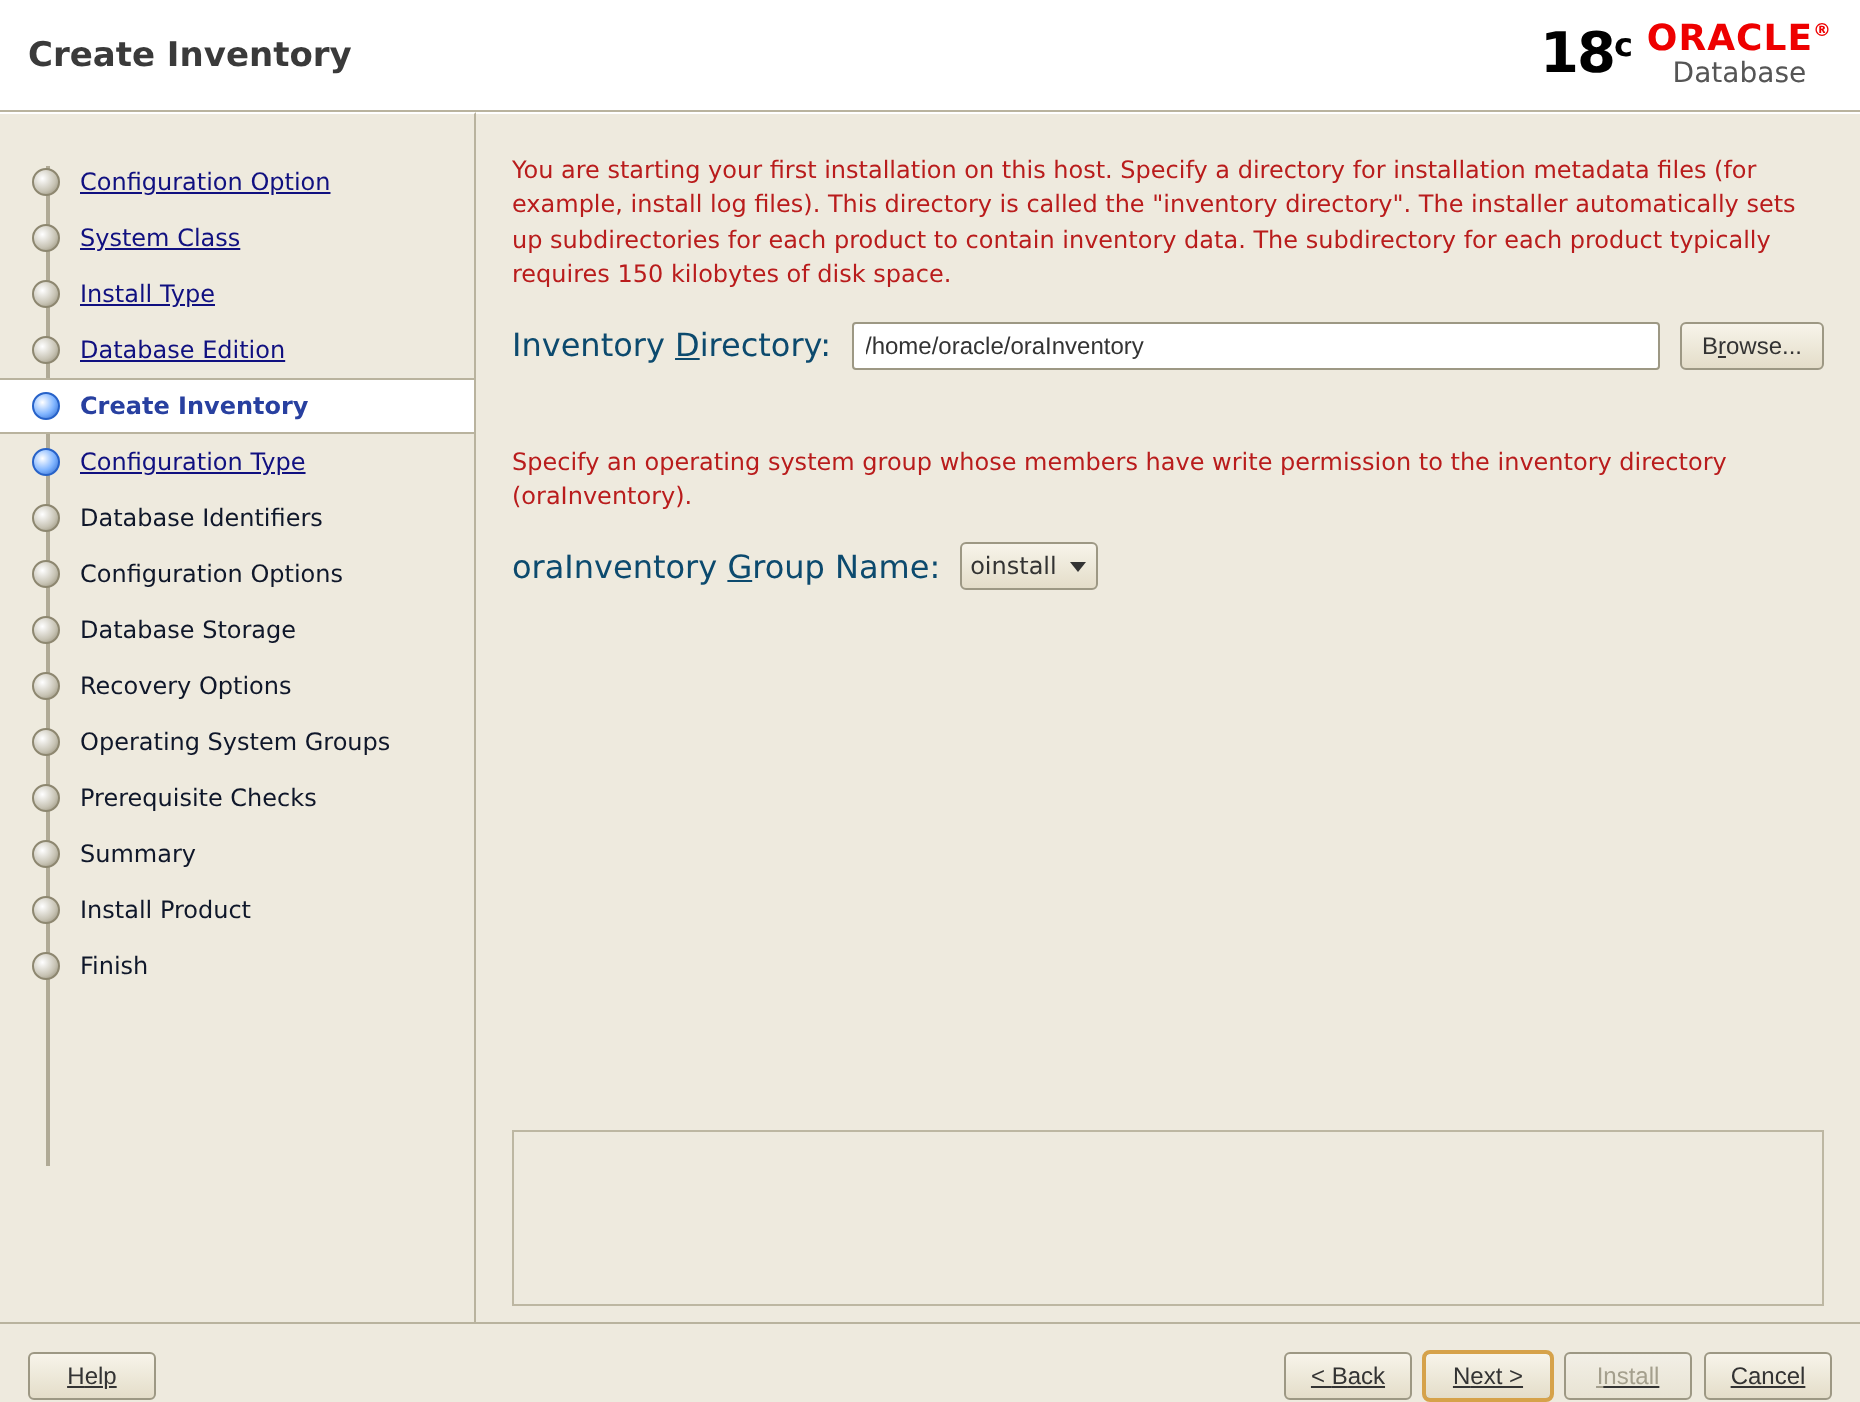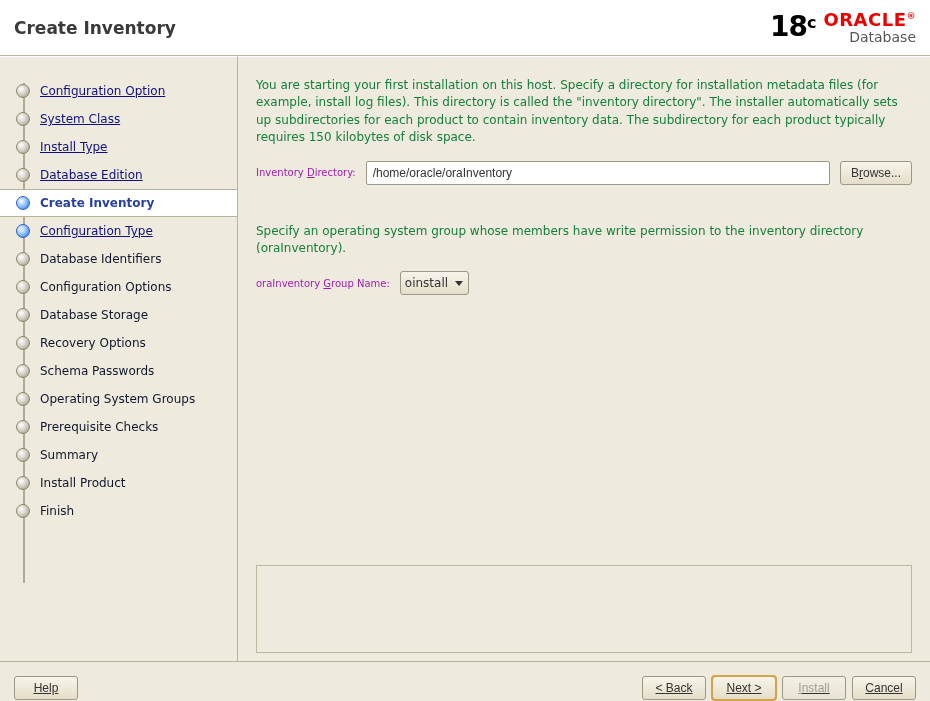--- a/index.html
+++ b/index.html
@@ -41,21 +41,21 @@
   .logo-18c sup {
     font-size: 16px;
     font-weight: 900;
     vertical-align: top;
     position: relative;
     top: 2px;
   }
   .logo-oracle {
     display: flex;
     flex-direction: column;
-    align-items: flex-end;
+    align-items: center;
     line-height: 1.05;
   }
   .logo-oracle-word {
     color: #e00;
     font-weight: 900;
     font-size: 18px;
     letter-spacing: 0.5px;
   }
   .logo-oracle-word sup { font-size: 9px; }
   .logo-database {
@@ -130,32 +130,32 @@
     flex: 1;
     padding: 20px 18px 8px 18px;
     display: flex;
     flex-direction: column;
     background: #eeeade;
     border-top: 1px solid #fff;
   }
   .desc {
     font-size: 12px;
     line-height: 1.45;
-    color: #15803d;
+    color: #b91c1c;
     margin-bottom: 14px;
   }
   .form-row {
     display: flex;
     align-items: center;
     gap: 10px;
     margin-bottom: 38px;
   }
   .form-label {
-    font-size: 10px;
-    color: #a21caf;
+    font-size: 16px;
+    color: #0c4a6e;
     white-space: nowrap;
   }
   .acc { text-decoration: underline; }
   .text-input {
     flex: 1;
     height: 24px;
     padding: 2px 6px;
     border: 1px solid #9d9884;
     background: #fff;
     font-size: 12px;
@@ -267,24 +267,20 @@
           <div class="sidebar-node"></div>
           <span class="sidebar-label disabled">Configuration Options</span>
         </li>
         <li class="sidebar-item">
           <div class="sidebar-node"></div>
           <span class="sidebar-label disabled">Database Storage</span>
         </li>
         <li class="sidebar-item">
           <div class="sidebar-node"></div>
           <span class="sidebar-label disabled">Recovery Options</span>
-        </li>
-        <li class="sidebar-item">
-          <div class="sidebar-node"></div>
-          <span class="sidebar-label disabled">Schema Passwords</span>
         </li>
         <li class="sidebar-item">
           <div class="sidebar-node"></div>
           <span class="sidebar-label disabled">Operating System Groups</span>
         </li>
         <li class="sidebar-item">
           <div class="sidebar-node"></div>
           <span class="sidebar-label disabled">Prerequisite Checks</span>
         </li>
         <li class="sidebar-item">

